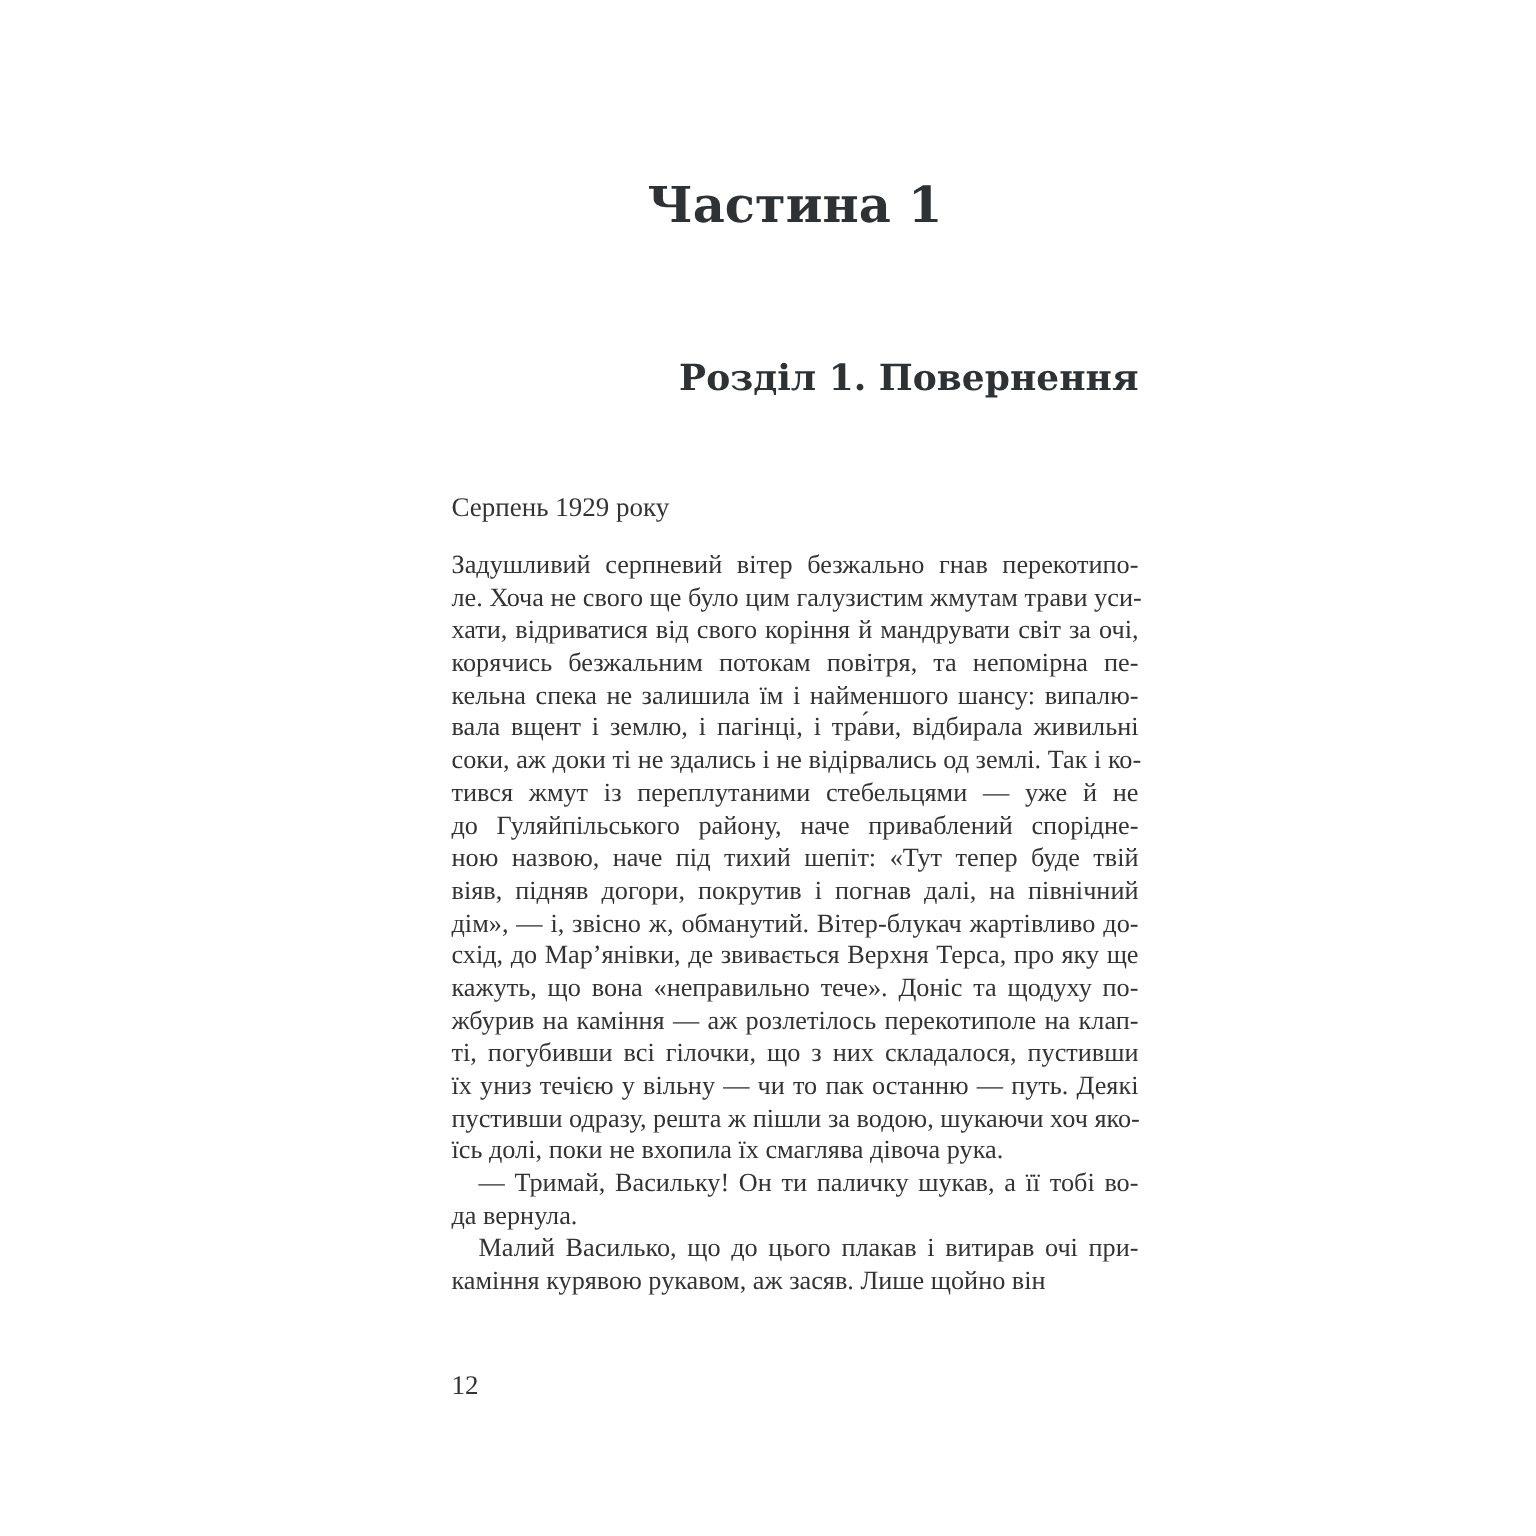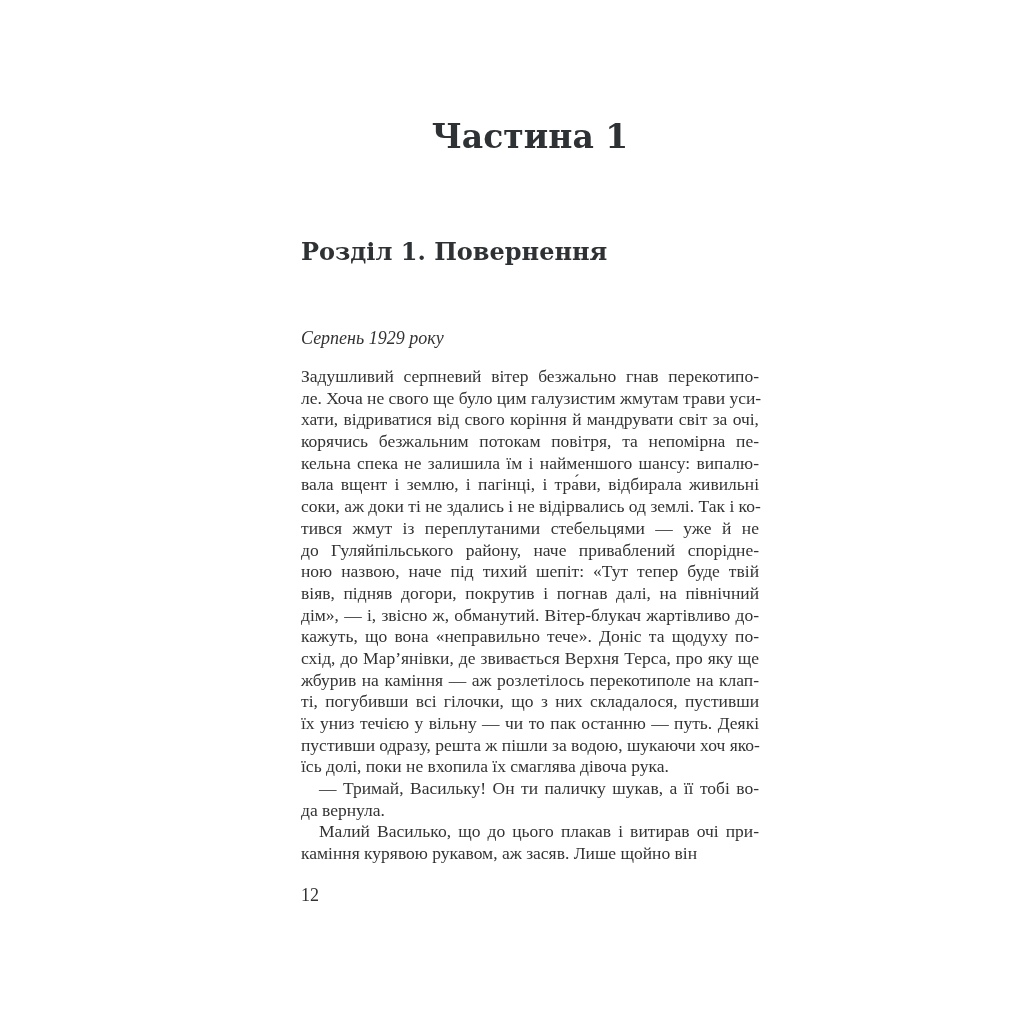--- a/index.html
+++ b/index.html
@@ -34,32 +34,31 @@
     line-height: 42px;
     letter-spacing: 0px;
     color: var(--heading, #2e3234);
   }
   .chapter-title {
     position: absolute;
     top: 238px;
     left: 0;
     right: 0;
     margin: 0;
-    text-align: left;
+    text-align: right;
     font-family: "DejaVu Serif", serif;
     font-weight: 700;
     font-size: 24px;
     line-height: 28px;
     color: var(--heading, #2e3234);
   }
   .dateline {
     position: absolute;
     top: 327px;
     left: 0;
-    font-style: italic;
     font-size: 18px;
     line-height: 22px;
     color: var(--body, #333333);
   }
   .body-text {
     position: absolute;
     top: 366px;
     left: 0;
     width: 458px;
     color: var(--body, #333333);
@@ -76,21 +75,21 @@
     text-align-last: justify;
   }
   .line.last {
     text-align-last: left;
   }
   .line.indent {
     padding-left: 18px;
   }
   .page-number {
     position: absolute;
-    top: 884px;
+    top: 912px;
     left: 0;
     font-size: 18px;
     line-height: 22px;
     color: var(--body, #333333);
   }
 </style>
 </head>
 <body>
 
 <div class="page">
@@ -105,22 +104,22 @@
           <div class="line">хати, відриватися від свого коріння й мандрувати світ за очі,</div>
           <div class="line">корячись безжальним потокам повітря, та непомірна пе-</div>
           <div class="line">кельна спека не залишила їм і найменшого шансу: випалю-</div>
           <div class="line">вала вщент і землю, і пагінці, і тра́ви, відбирала живильні</div>
           <div class="line">соки, аж доки ті не здались і не відірвались од землі. Так і ко-</div>
           <div class="line">тився жмут із переплутаними стебельцями — уже й не</div>
           <div class="line">до Гуляйпільського району, наче приваблений спорідне-</div>
           <div class="line">ною назвою, наче під тихий шепіт: «Тут тепер буде твій</div>
           <div class="line">віяв, підняв догори, покрутив і погнав далі, на північний</div>
           <div class="line">дім», — і, звісно ж, обманутий. Вітер-блукач жартівливо до-</div>
+          <div class="line">схід, до Мар’янівки, де звивається Верхня Терса, про яку ще</div>
           <div class="line">кажуть, що вона «неправильно тече». Доніс та щодуху по-</div>
-          <div class="line">схід, до Мар’янівки, де звивається Верхня Терса, про яку ще</div>
           <div class="line">жбурив на каміння — аж розлетілось перекотиполе на клап-</div>
           <div class="line">ті, погубивши всі гілочки, що з них складалося, пустивши</div>
           <div class="line">їх униз течією у вільну — чи то пак останню — путь. Деякі</div>
           <div class="line">пустивши одразу, решта ж пішли за водою, шукаючи хоч яко-</div>
           <div class="line last">їсь долі, поки не вхопила їх смаглява дівоча рука.</div>
         </div>
         <div class="para">
           <div class="line indent">— Тримай, Васильку! Он ти паличку шукав, а її тобі во-</div>
           <div class="line last">да вернула.</div>
         </div>

